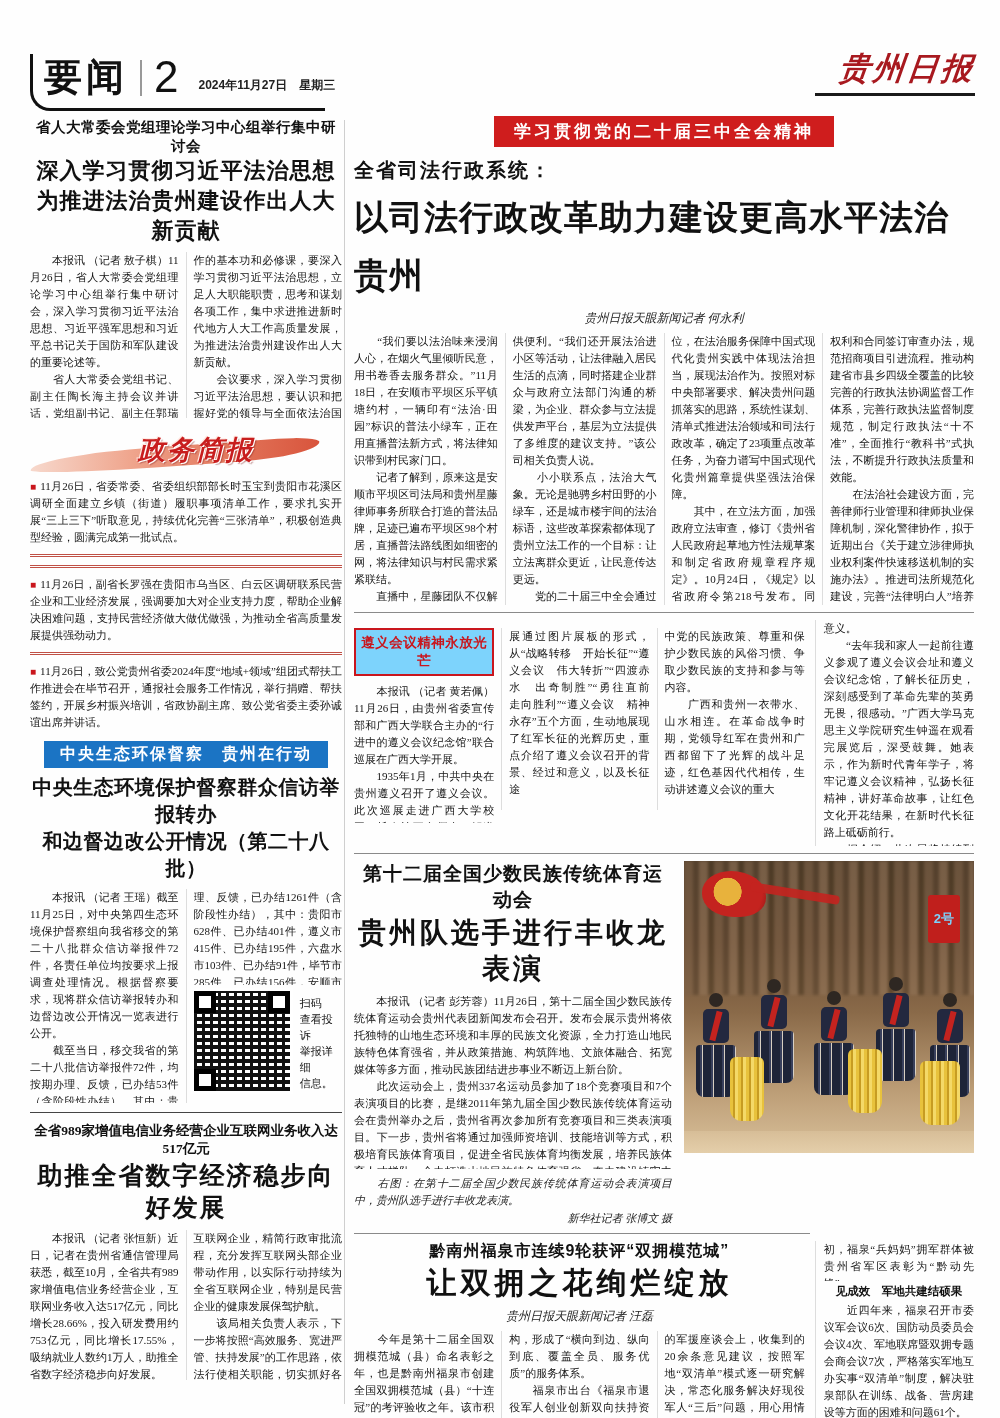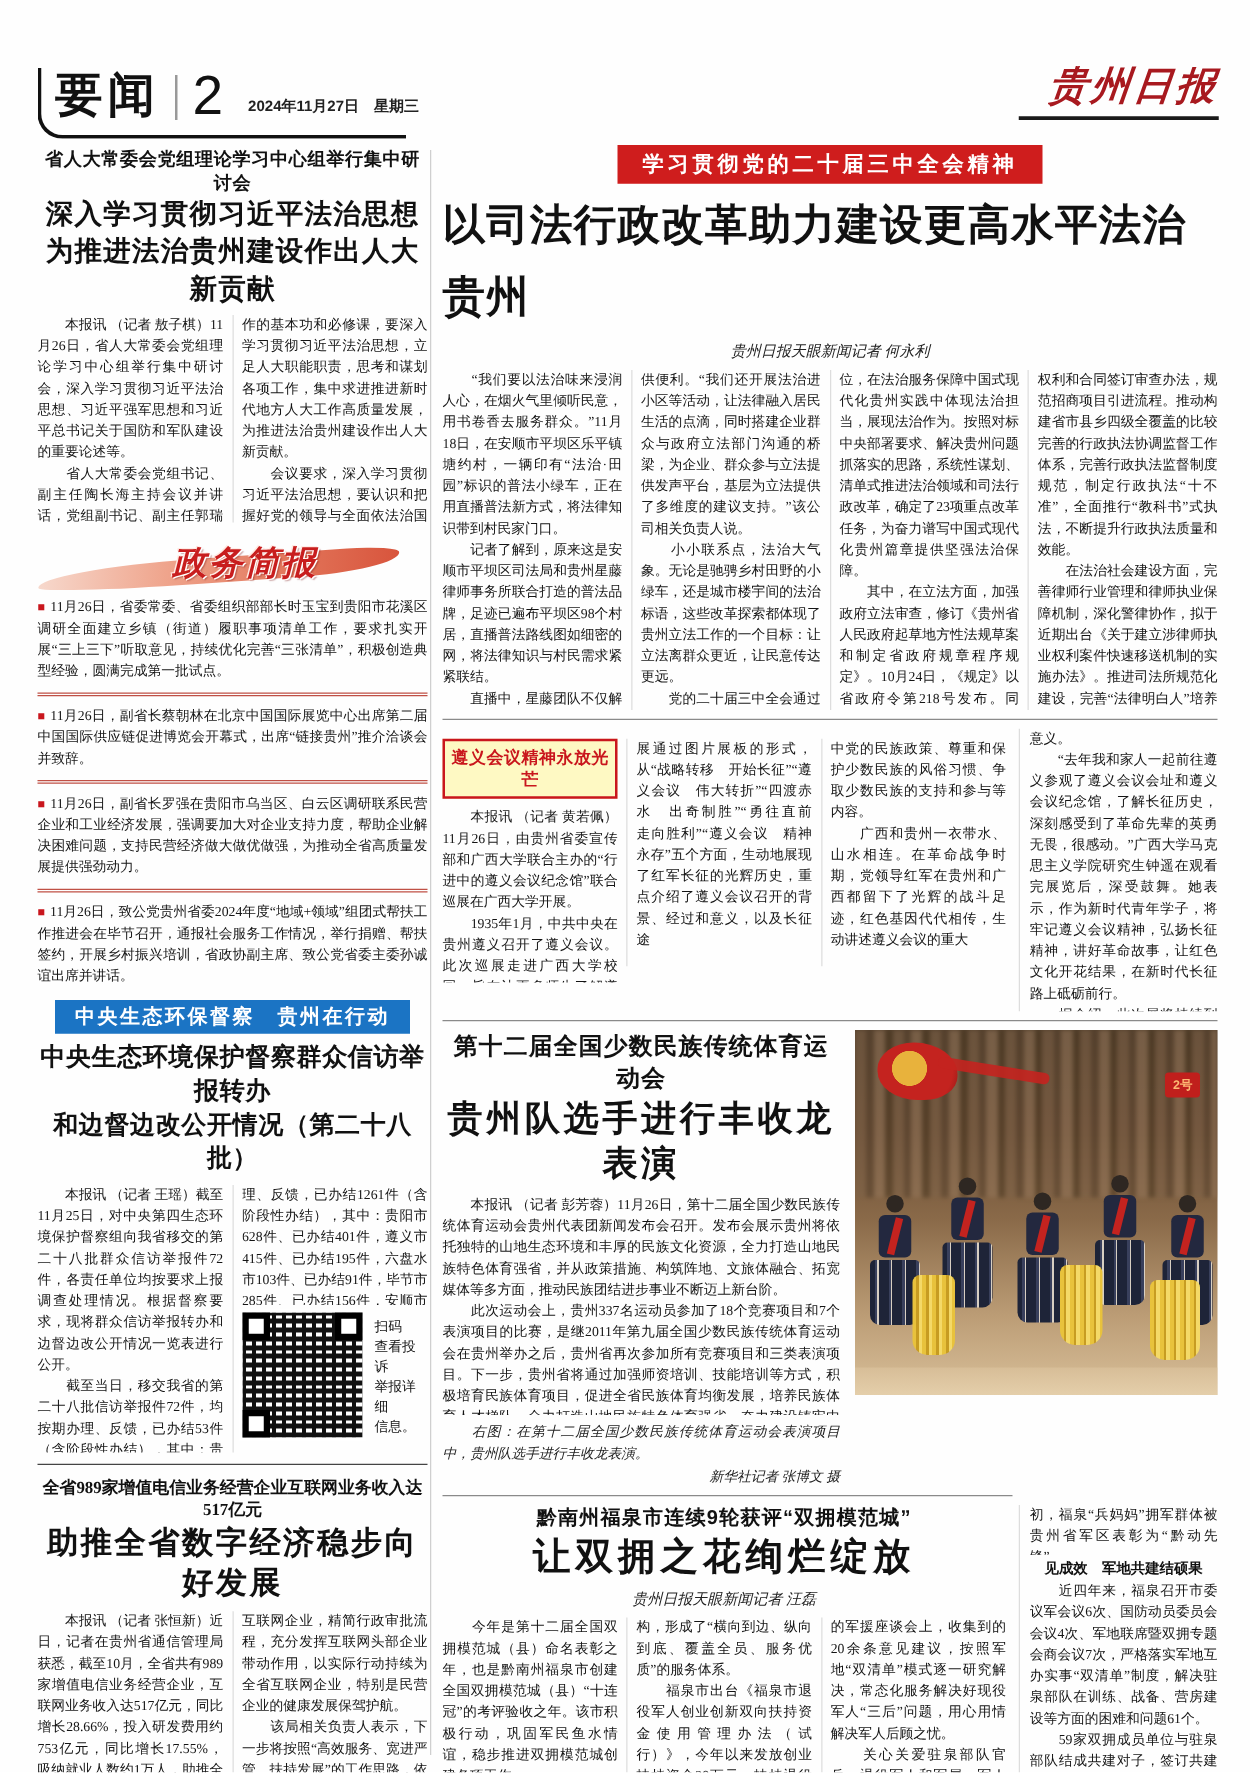--- a/index.html
+++ b/index.html
@@ -75,38 +75,38 @@
   .byline{font-size:12px;font-style:italic;text-align:center;margin:6px 0;color:#222;}
   .jus-body{height:272px;}
   .jus-body .c{height:272px;}
   
   .rowB{display:flex;}
   .rowB-left{width:456px;}
   .rowB-right{width:152px;margin-left:10px;border-left:1px solid #ddd;padding-left:8px;height:226px;}
   .zy-h{font-size:25px;font-weight:bold;text-align:center;letter-spacing:.5px;line-height:32px;}
   .zy-cols{margin-top:8px;height:182px;}
   .zy-cols .c{height:182px;}
-  .zy-box{display:block;border:2px solid #c9161d;background:#fef9c3;color:#c9161d;
+  .zy-box{display:block;border:2px solid #c9161d;background:#7dd3fc;color:#c9161d;
      font-family:"Liberation Sans",sans-serif;font-weight:bold;font-size:13.5px;letter-spacing:.5px;
      text-align:center;padding:4px 2px;margin-bottom:7px;}
   
   .rowC{display:flex;margin-top:2px;}
   .rowC-left{width:318px;}
   .rowC-right{width:290px;margin-left:12px;}
   .sp-kicker{font-family:"Liberation Sans",sans-serif;font-size:19px;font-weight:bold;text-align:center;letter-spacing:1px;}
   .sp-h{font-size:28px;font-weight:bold;text-align:center;letter-spacing:3px;line-height:36px;margin-top:2px;}
   .sp-body{height:176px;margin-top:6px;}
   .festival{position:relative;width:290px;height:292px;overflow:hidden;
      background:linear-gradient(180deg,#55412e 0%,#6b4e36 28%,#8a6a49 52%,#bb9c75 78%,#d9c09a 100%);}
   .fv-crowd{position:absolute;left:0;top:0;width:100%;height:46%;opacity:.55;filter:blur(1.5px);
      background:repeating-linear-gradient(90deg,#7d6248 0 9px,#54402c 9px 15px,#93765a 15px 24px,#46351f 24px 30px);}
   .fv-dragon{position:absolute;left:18px;top:10px;width:64px;height:46px;background:radial-gradient(circle at 40% 45%,#e8b23c 0 30%,#c4231f 31% 75%,#8e1714 100%);border-radius:50% 60% 45% 55%;}
   .fv-stream{position:absolute;left:66px;top:28px;width:90px;height:9px;background:#c4231f;transform:rotate(9deg);border-radius:4px;opacity:.9;}
-  .fv-sign{position:absolute;right:14px;top:34px;background:#c01f1c;color:#fdba74;
-     font-family:"Liberation Sans",sans-serif;font-size:10px;font-weight:bold;padding:3px 6px;border-radius:3px;}
+  .fv-sign{position:absolute;right:14px;top:34px;background:#c01f1c;color:#7dd3fc;
+     font-family:"Liberation Sans",sans-serif;font-size:13px;font-weight:bold;padding:15px 6px;border-radius:3px;}
   .dancer{position:absolute;width:40px;height:110px;}
   .dancer .head{width:14px;height:14px;background:#2e2722;border-radius:50%;margin:0 auto;}
   .dancer .torso{width:26px;height:34px;background:#23283f;margin:2px auto 0;border-radius:5px;position:relative;}
   .dancer .sash{position:absolute;left:10px;top:2px;width:6px;height:30px;background:#c4231f;transform:rotate(14deg);}
   .dancer .skirt{width:40px;height:52px;margin-top:2px;border-radius:4px 4px 8px 8px;
      background:repeating-linear-gradient(90deg,#1e2438 0 4px,#39405c 4px 6px,#d8cfc2 6px 7px,#1e2438 7px 11px);}
   .fringe{position:absolute;width:34px;height:64px;border-radius:6px 6px 12px 12px;
      background:repeating-linear-gradient(90deg,#e8c23c 0 3px,#c79c22 3px 5px,#f4d968 5px 8px);}
   .fv-floor{position:absolute;bottom:0;width:100%;height:22px;background:linear-gradient(#d9c09a,#e7d2ae);opacity:.8;}
   
@@ -156,21 +156,20 @@
       </div>
     </section>
 
     <section class="brief">
       <div class="ribbon">
         <div class="ribbon-swoosh"></div>
         <div class="ribbon-txt">政务简报</div>
       </div>
       <div class="brief-item"><span class="blt">■</span><span>11月26日，省委常委、省委组织部部长时玉宝到贵阳市花溪区调研全面建立乡镇（街道）履职事项清单工作，要求扎实开展“三上三下”听取意见，持续优化完善“三张清单”，积极创造典型经验，圆满完成第一批试点。</span></div>
       <hr class="brief-sep">
-      <div class="brief-item"><span class="blt">■</span><span>11月26日，副省长蔡朝林在北京中国国际展览中心出席第二届中国国际供应链促进博览会开幕式，出席“链接贵州”推介洽谈会并致辞。</span></div>
       <hr class="brief-sep">
       <div class="brief-item"><span class="blt">■</span><span>11月26日，副省长罗强在贵阳市乌当区、白云区调研联系民营企业和工业经济发展，强调要加大对企业支持力度，帮助企业解决困难问题，支持民营经济做大做优做强，为推动全省高质量发展提供强劲动力。</span></div>
       <hr class="brief-sep">
       <div class="brief-item"><span class="blt">■</span><span>11月26日，致公党贵州省委2024年度“地域+领域”组团式帮扶工作推进会在毕节召开，通报社会服务工作情况，举行捐赠、帮扶签约，开展乡村振兴培训，省政协副主席、致公党省委主委孙诚谊出席并讲话。</span></div>
     </section>
 
     <section>
       <div class="eco-banner-wrap">
         <span class="eco-banner">中央生态环保督察　贵州在行动</span>
       </div>
@@ -211,20 +210,21 @@
 
     </section>
   </aside>
 
   <main class="maincol">
 
     <section>
       <div class="top-banner-wrap">
         <span class="top-banner">学习贯彻党的二十届三中全会精神</span>
       </div>
+      <div class="jus-kicker">全省司法行政系统：</div>
       <div class="jus-h">以司法行政改革助力建设更高水平法治贵州</div>
       <div class="byline">贵州日报天眼新闻记者 何永利</div>
       <div class="cols jus-body">
         <div class="c body-txt">　　“我们要以法治味来浸润人心，在烟火气里倾听民意，用书卷香去服务群众。”11月18日，在安顺市平坝区乐平镇塘约村，一辆印有“法治·田园”标识的普法小绿车，正在用直播普法新方式，将法律知识带到村民家门口。
 　　记者了解到，原来这是安顺市平坝区司法局和贵州星藤律师事务所联合打造的普法品牌，足迹已遍布平坝区98个村居，直播普法路线图如细密的网，将法律知识与村民需求紧紧联结。
 　　直播中，星藤团队不仅解答村民疑问，还通过前期调研和后续回访，将群众的意见整理为基层立法建议，真正做</div>
         <div class="c body-txt">供便利。“我们还开展法治进小区等活动，让法律融入居民生活的点滴，同时搭建企业群众与政府立法部门沟通的桥梁，为企业、群众参与立法提供发声平台，基层为立法提供了多维度的建议支持。”该公司相关负责人说。
 　　小小联系点，法治大气象。无论是驰骋乡村田野的小绿车，还是城市楼宇间的法治标语，这些改革探索都体现了贵州立法工作的一个目标：让立法离群众更近，让民意传达更远。
 　　党的二十届三中全会通过的《中共中央关于进一步全面深化改革、推进中国式现代化的决定》，将坚持全面依法</div>
         <div class="c body-txt">位，在法治服务保障中国式现代化贵州实践中体现法治担当，展现法治作为。按照对标中央部署要求、解决贵州问题抓落实的思路，系统性谋划、清单式推进法治领域和司法行政改革，确定了23项重点改革任务，为奋力谱写中国式现代化贵州篇章提供坚强法治保障。

